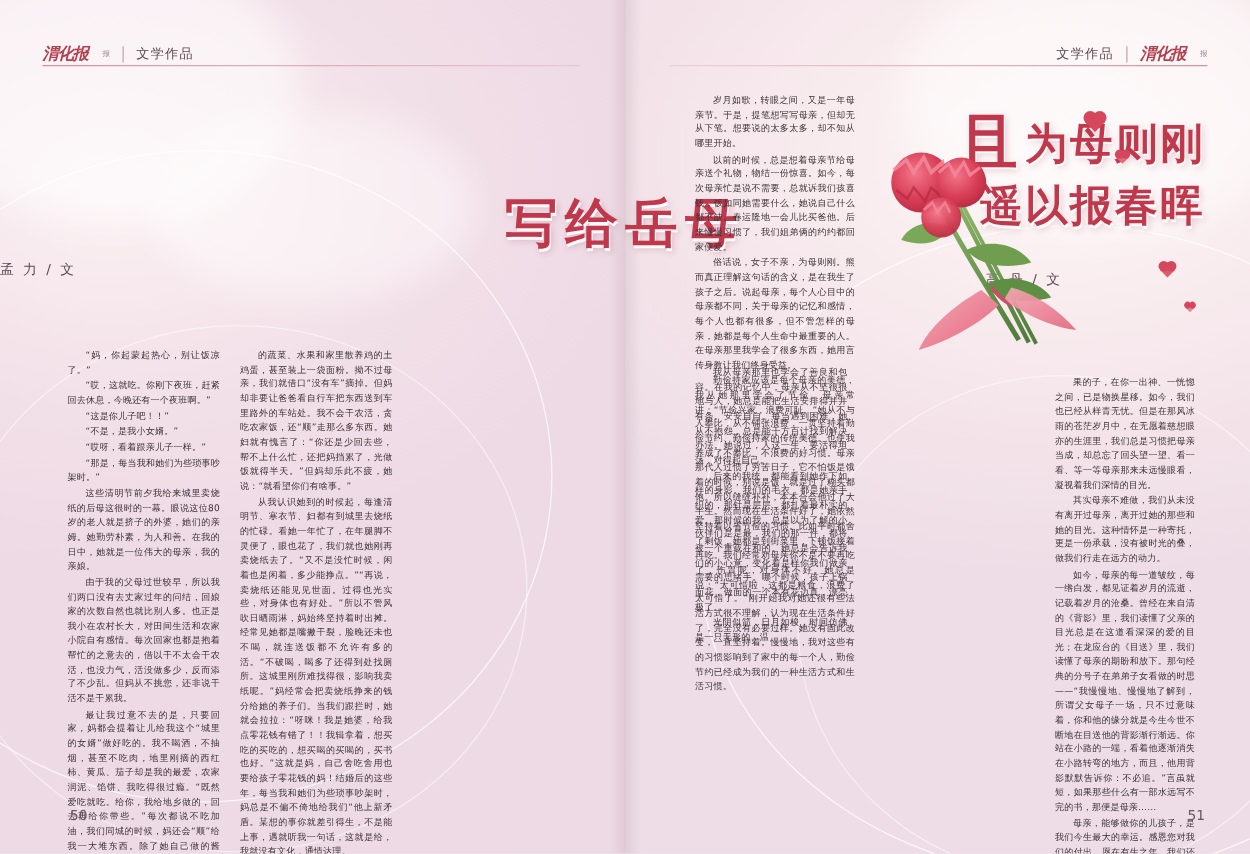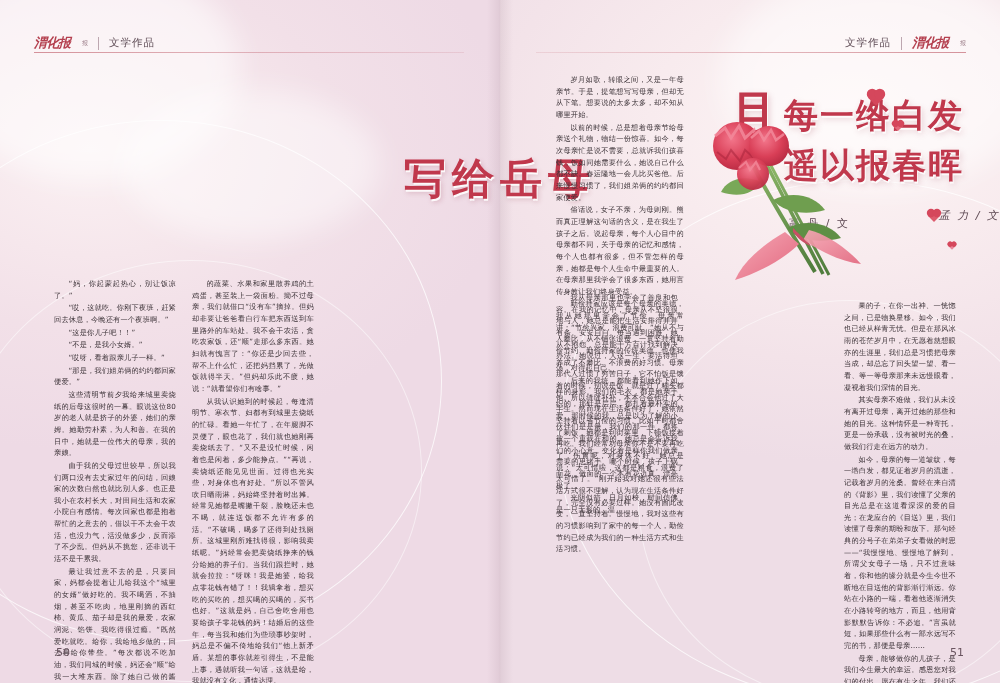--- a/index.html
+++ b/index.html
@@ -121,25 +121,24 @@
     font-weight: bold;
     letter-spacing: 6px;
     color: #c0384c;
     text-shadow: 1px 2px 0 rgba(255,255,255,0.9), 2px 3px 5px rgba(150,60,80,0.25);
     margin-top: 11px;
   }
   .left-byline {
     position: absolute;
     left: 0; right: 0;
     top: 208px;
-    text-align: right;
+    text-align: left;
     font-size: 11px;
     color: #5c4852;
     letter-spacing: 2px;
-    font-style: italic;
   }
 
   
   .right-title {
     position: absolute;
     right: 36px;
     top: 88px;
     text-align: right;
     font-family: "DejaVu Serif", "Liberation Serif", serif;
     line-height: 1.12;
@@ -289,21 +288,21 @@
     <span class="logo-badge">渭化报</span>
     <span class="logo-sub">报</span>
   </div>
   <div class="rule right"></div>
 
   <div class="left-title">写给岳母</div>
   <div class="left-byline">孟 力 / 文</div>
 
   <div class="right-title">
     <div class="rt-line1">
-      <span class="rt-big">且</span><span>每一绺白发</span>
+      <span class="rt-big">且</span><span>为母则刚</span>
     </div>
     <div class="rt-line2">遥以报春晖</div>
   </div>
   <div class="right-byline">高 丹 / 文</div>
 
   <div class="heart" style="right:118px; top:92px; transform:rotate(-45deg) scale(0.9);"></div>
   <div class="heart" style="right:96px; top:120px; transform:rotate(-45deg) scale(0.6); background:#e4697b;"></div>
   <div class="heart" style="right:60px; top:210px; transform:rotate(-45deg) scale(0.7); background:#dd5b6d;"></div>
   <div class="heart" style="right:42px; top:240px; transform:rotate(-45deg) scale(0.45); background:#e8879a;"></div>
 
@@ -355,21 +354,21 @@
     </svg>
   </div>
 
   <div class="cols cols-left">
     <div class="col">
       <p>“妈，你起蒙起热心，别让饭凉了。”</p>
       <p>“哎，这就吃。你刚下夜班，赶紧回去休息，今晚还有一个夜班啊。”</p>
       <p>“这是你儿子吧！！”</p>
       <p>“不是，是我小女婿。”</p>
       <p>“哎呀，看着跟亲儿子一样。”</p>
-      <p>“那是，我们姐弟俩的约约都回家便爱。”</p>
+      <p>“那是，每当我和她们为些琐事吵架时。”</p>
       <p>这些清明节前夕我给来城里卖烧纸的后母这很时的一幕。眼说这位80岁的老人就是挤子的外婆，她们的亲姆。她勤劳朴素，为人和善。在我的日中，她就是一位伟大的母亲，我的亲娘。</p>
       <p>由于我的父母过世较早，所以我们两口没有去丈家过年的问结，回娘家的次数自然也就比别人多。也正是我小在农村长大，对田间生活和农家小院自有感情。每次回家也都是抱着帮忙的之意去的，借以干不太会干农活，也没力气，活没做多少，反而添了不少乱。但妈从不挑您，还非说干活不是干累我。</p>
       <p>最让我过意不去的是，只要回家，妈都会提着让儿给我这个“城里的女婿”做好吃的。我不喝酒，不抽烟，甚至不吃肉，地里刚摘的西红柿、黄瓜、茄子却是我的最爱，农家润泥、馅饼、我吃得很过瘾。“既然爱吃就吃。给你，我给地乡做的，回去再给你带些。”每次都说不吃加油，我们同城的时候，妈还会“顺”给我一大堆东西。除了她自己做的酱饼、凉皮、馅饼，还有地里刚采摘</p>
     </div>
     <div class="col">
       <p>的蔬菜、水果和家里散养鸡的土鸡蛋，甚至装上一袋面粉。拗不过母亲，我们就借口“没有车”摘掉。但妈却非要让爸爸看自行车把东西送到车里路外的车站处。我不会干农活，贪吃农家饭，还“顺”走那么多东西。她妇就有愧言了：“你还是少回去些，帮不上什么忙，还把妈挡累了，光做饭就得半天。”但妈却乐此不疲，她说：“就看望你们有啥事。”</p>
       <p>从我认识她到的时候起，每逢清明节、寒衣节、妇都有到城里去烧纸的忙碌。看她一年忙了，在年腿脚不灵便了，眼也花了，我们就也她刚再卖烧纸去了。“又不是没忙时候，闲着也是闲着，多少能挣点。”“再说，卖烧纸还能见见世面。过得也光实些，对身体也有好处。”所以不管风吹日晒雨淋，妈始终坚持着时出摊。经常见她都是嘴撇干裂，脸晚还未也不喝，就连送饭都不允许有多的活。“不破喝，喝多了还得到处找厕所。这城里刚所难找得很，影响我卖纸呢。”妈经常会把卖烧纸挣来的钱分给她的养子们。当我们跟拦时，她就会拉拉：“呀咪！我是她婆，给我点零花钱有错了！！我辑拿着，想买吃的买吃的，想买喝的买喝的，买书也好。”这就是妈，自己舍吃舍用也要给孩子零花钱的妈！结婚后的这些年，每当我和她们为些琐事吵架时，妈总是不偏不倚地给我们“他上新矛盾。某想的事你就差引得生，不是能上事，遇就听我一句话，这就是给，我就没有文化，通情达理。</p>
 
     </div>
   </div>

